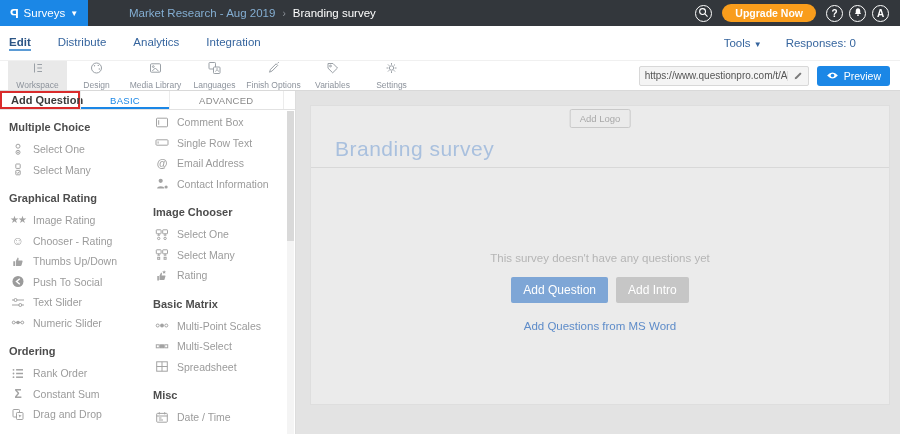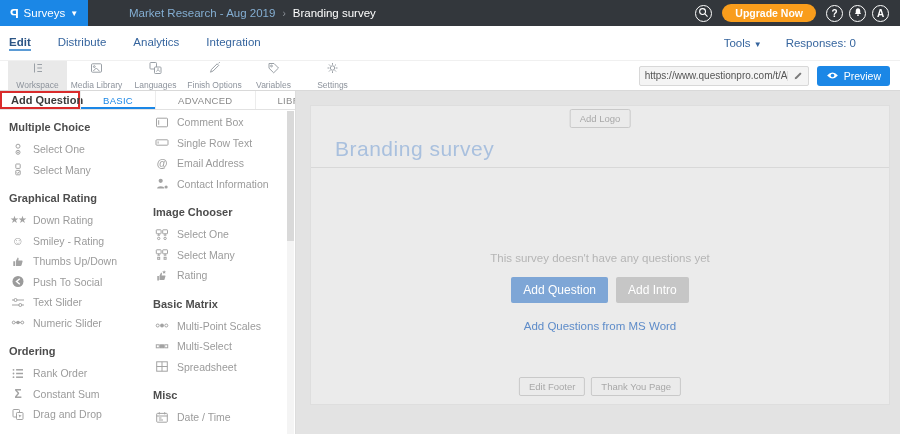--- a/index.html
+++ b/index.html
@@ -46,21 +46,21 @@
   .preview-btn { height:20px; background:var(--accent,#1b87e6); border-radius:3px; color:#fff; font-size:10.5px; display:flex; align-items:center; gap:5px; padding:0 9px; }
 
   
   .content { flex:1; display:flex; min-height:0; }
 
   
   .panel { width:296px; background:#fff; border-right:1px solid #ddd; position:relative; overflow:hidden; flex:0 0 auto; }
   .panel-header { height:19px; border-bottom:1px solid #e2e2e2; display:flex; align-items:stretch; }
   .add-q-box { width:80px; border:2px solid var(--annotation-red,#d92b2b); display:flex; align-items:center; padding-left:9px; font-size:11px; font-weight:bold; color:#3a3a3a; cursor:pointer; white-space:nowrap; }
   .panel-tabs { margin-left:auto; display:flex; align-items:stretch; }
-  .ptab { display:flex; align-items:center; padding:0 22px; font-size:9.5px; letter-spacing:0.3px; color:#8a8a8a; border-left:1px solid #ececec; cursor:pointer; }
+  .ptab { display:flex; align-items:center; padding:0 29px; font-size:9.5px; letter-spacing:0.3px; color:#8a8a8a; border-left:1px solid #ececec; cursor:pointer; }
   .ptab.active { color:var(--accent,#1b87e6); box-shadow:inset 0 -2px 0 var(--accent,#1b87e6); }
   .panel-close { width:26px; border-left:1px solid #ececec; color:#444; font-size:11px; font-weight:bold; }
   .panel-body { display:flex; padding:2px 0 0 8px; gap:8px; }
   .qt-col { width:136px; } .qt-col:last-child { width:142px; }
   .qt-section { margin-bottom:12px; }
   .qt-title { font-size:11px; color:#4d4d4d; font-weight:bold; margin:9px 0 6px 1px; }
   .qt-item { display:flex; align-items:center; gap:7px; height:20.5px; font-size:10.5px; color:#9b9b9b; padding-left:2px; cursor:pointer; }
   .qt-icon { width:16px; display:flex; align-items:center; justify-content:center; color:#a3a3a3; flex:0 0 auto; }
   .tg { color:#a3a3a3; line-height:1; }
   .panel-scrollbar { position:absolute; top:20px; right:1px; bottom:0; width:7px; background:#f4f4f4; }
@@ -135,20 +135,29 @@
           <span class="tool-icon"><svg class="tic" viewBox="0 0 14 14">
               <line x1="4" y1="2.5" x2="4" y2="11.5"></line>
               <line x1="6.8" y1="3.5" x2="11.5" y2="3.5"></line>
               <line x1="6.8" y1="7" x2="11.5" y2="7"></line>
               <line x1="6.8" y1="10.5" x2="11.5" y2="10.5"></line>
             </svg></span>
           <span class="tool-label">Workspace</span>
         </div>
         <div class="tool-item">
           <span class="tool-icon"><svg class="tic" viewBox="0 0 14 14">
+              <circle cx="7" cy="7" r="5"></circle>
+              <circle cx="5" cy="4.8" r="0.7" fill="#9aa0a6" stroke="none"></circle>
+              <circle cx="8.8" cy="4.4" r="0.7" fill="#9aa0a6" stroke="none"></circle>
+              <circle cx="9.8" cy="8" r="0.7" fill="#9aa0a6" stroke="none"></circle>
+            </svg></span>
+          <span class="tool-label">Design</span>
+        </div>
+        <div class="tool-item">
+          <span class="tool-icon"><svg class="tic" viewBox="0 0 14 14">
               <rect x="2" y="2.8" width="10" height="8.4" rx="1"></rect>
               <circle cx="4.8" cy="5.6" r="0.9"></circle>
               <path d="M3.8 10 L6.8 7 L10.2 10.4"></path>
             </svg></span>
           <span class="tool-label">Media Library</span>
         </div>
         <div class="tool-item">
           <span class="tool-icon"><svg class="tic" viewBox="0 0 14 14">
               <rect x="1.5" y="1.5" width="6.5" height="6.5" rx="0.8"></rect>
               <rect x="6" y="6" width="6.5" height="6.5" rx="0.8" fill="#fff"></rect>
@@ -235,27 +244,27 @@
                 </span>
                 <span class="qt-label">Select Many</span>
               </div>
             </div>
             <div class="qt-section">
               <div class="qt-title">Graphical Rating</div>
               <div class="qt-item">
                 <span class="qt-icon">
                   <span class="tg" style="font-size:10px;letter-spacing:-1px">★★</span>
                 </span>
-                <span class="qt-label">Down Rating</span>
+                <span class="qt-label">Image Rating</span>
               </div>
               <div class="qt-item">
                 <span class="qt-icon">
                   <span class="tg" style="font-size:12px">☺</span>
                 </span>
-                <span class="qt-label">Smiley - Rating</span>
+                <span class="qt-label">Chooser - Rating</span>
               </div>
               <div class="qt-item">
                 <span class="qt-icon">
                   <svg class="ic" viewBox="0 0 13 13">
                     <path d="M1.8 6.2 h1.8 v4.8 H1.8 Z M4.4 11 V6 L6.2 2.4 C7 2.6 7.3 3.3 7.1 4.2 L6.7 5.6 H10.2 C11 5.6 11.2 6.2 11 6.8 L10 10.2 C9.8 10.8 9.4 11 8.8 11 Z" fill="#a3a3a3" stroke="none"></path>
                   </svg>
                 </span>
                 <span class="qt-label">Thumbs Up/Down</span>
               </div>
               <div class="qt-item">
@@ -464,22 +473,18 @@
           <button class="ghost-btn add-logo">Add Logo</button>
           <h1 class="survey-title">Branding survey</h1>
         </div>
         <div class="card-body">
           <p class="empty-msg">This survey doesn't have any questions yet</p>
           <div class="btn-row">
             <button class="btn-addq">Add Question</button>
             <button class="btn-intro">Add Intro</button>
           </div>
           <a class="msword-link">Add Questions from MS Word</a>
-          <div class="footer-btns">
-            <button class="ghost-btn">Edit Footer</button>
-            <button class="ghost-btn">Thank You Page</button>
-          </div>
         </div>
       </div>
     </main>
 
   </div>
 </div>
 
 </body></html>

